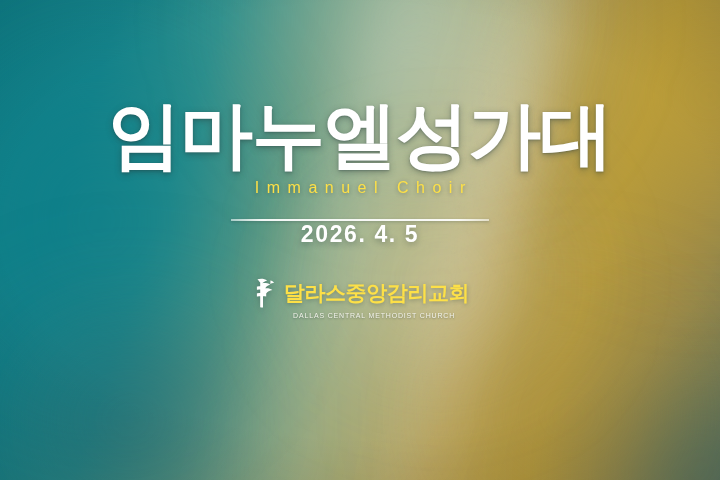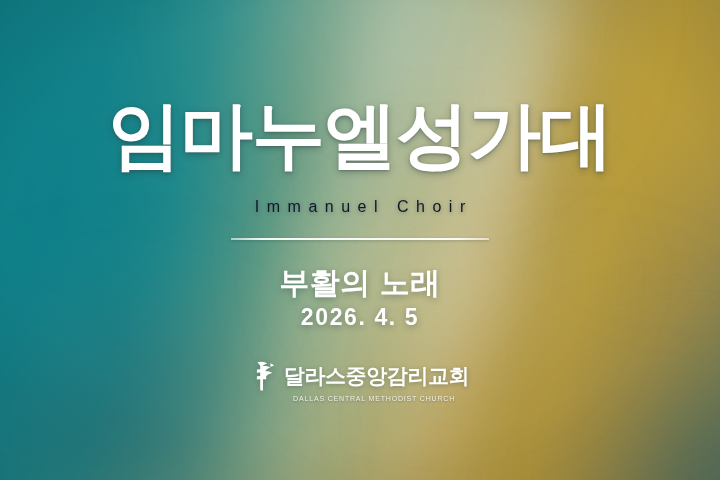--- a/index.html
+++ b/index.html
@@ -147,24 +147,24 @@
     font-weight: 700;
     color: #ffffff;
     letter-spacing: -1px;
     text-shadow:
       0 2px 7px rgba(40,60,60,0.40),
       0 1px 2px rgba(40,60,60,0.30);
     white-space: nowrap;
   }
 
   .sub-title {
-    margin-top: 27px;
+    margin-top: 8px;
     font-size: 16px;
     font-weight: 400;
-    color: #0f172a;
+    color: #fde047;
     letter-spacing: 7.5px;
     text-indent: 7.5px;
     text-shadow: 0 1px 4px rgba(40,60,60,0.42);
     white-space: nowrap;
   }
 
   .divider {
     margin-top: 22px;
     width: 258px;
     height: 2px;
@@ -209,21 +209,21 @@
   }
   .logo-mark {
     width: 26px;
     height: 30px;
     display: block;
     filter: drop-shadow(0 1px 3px rgba(40,60,60,0.35));
   }
   .logo-name-kr {
     font-size: 21px;
     font-weight: 700;
-    color: #ffffff;
+    color: #fde047;
     letter-spacing: -0.4px;
     text-shadow: 0 1px 4px rgba(40,60,60,0.38);
     white-space: nowrap;
   }
   .logo-name-en {
     margin-top: 3px;
     margin-left: 28px;
     font-size: 7.5px;
     font-weight: 400;
     color: #f2f2ea;
@@ -251,21 +251,20 @@
   <div class="bg-vignette"></div>
 
   <div class="content">
 
     <div class="main-title">임마누엘성가대</div>
 
     <div class="sub-title">Immanuel Choir</div>
 
     <div class="divider"></div>
 
-    <div class="song-title">부활의 노래</div>
 
     <div class="event-date">2026. 4. 5</div>
 
     <div class="logo-lockup">
       <div class="logo-row">
         <span>
           <svg class="logo-mark" viewBox="0 0 26 30" xmlns="http://www.w3.org/2000/svg" aria-hidden="true">
             <path fill="#ffffff" d="M6.4 1.2 C9.8 0.2 13.6 0.6 16.2 2.4 C14.2 3.0 12.4 3.9 11.2 5.2
                      C13.9 4.9 17.0 5.3 19.2 6.6 C17.0 7.4 15.2 8.7 14.3 10.3
                      C16.8 10.0 19.6 10.6 21.4 12.1 C18.6 12.6 16.3 13.9 15.2 15.6

